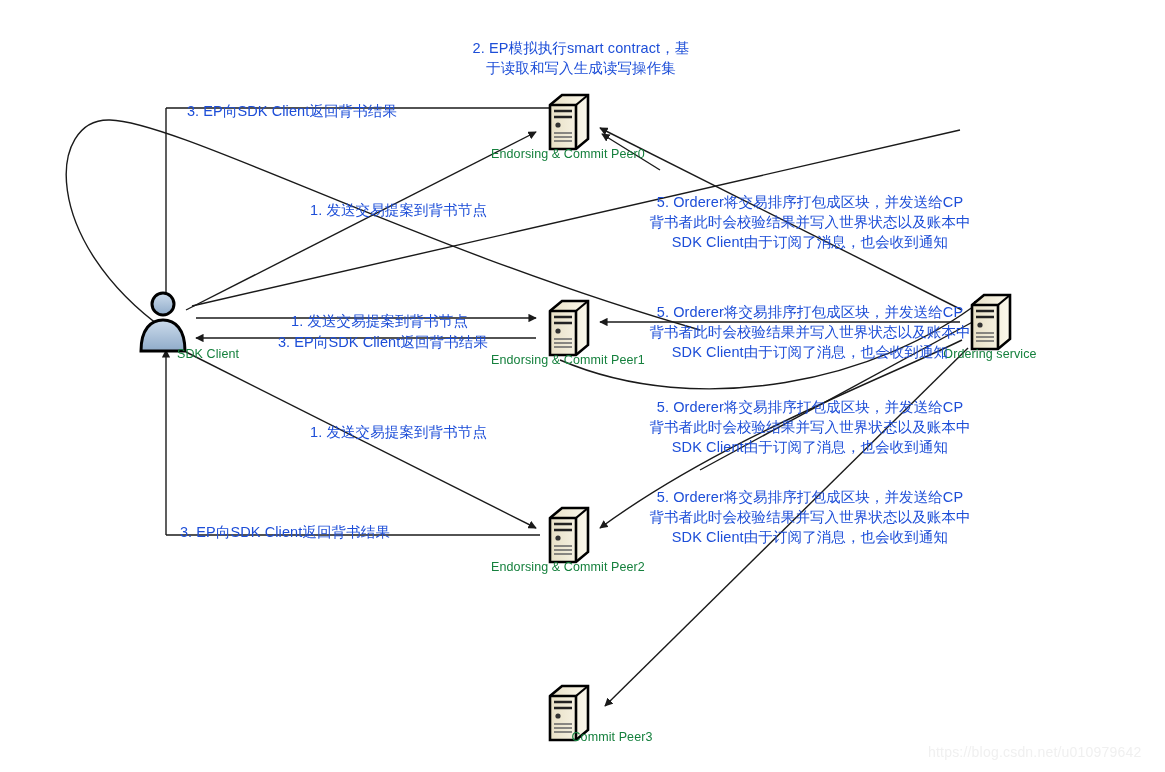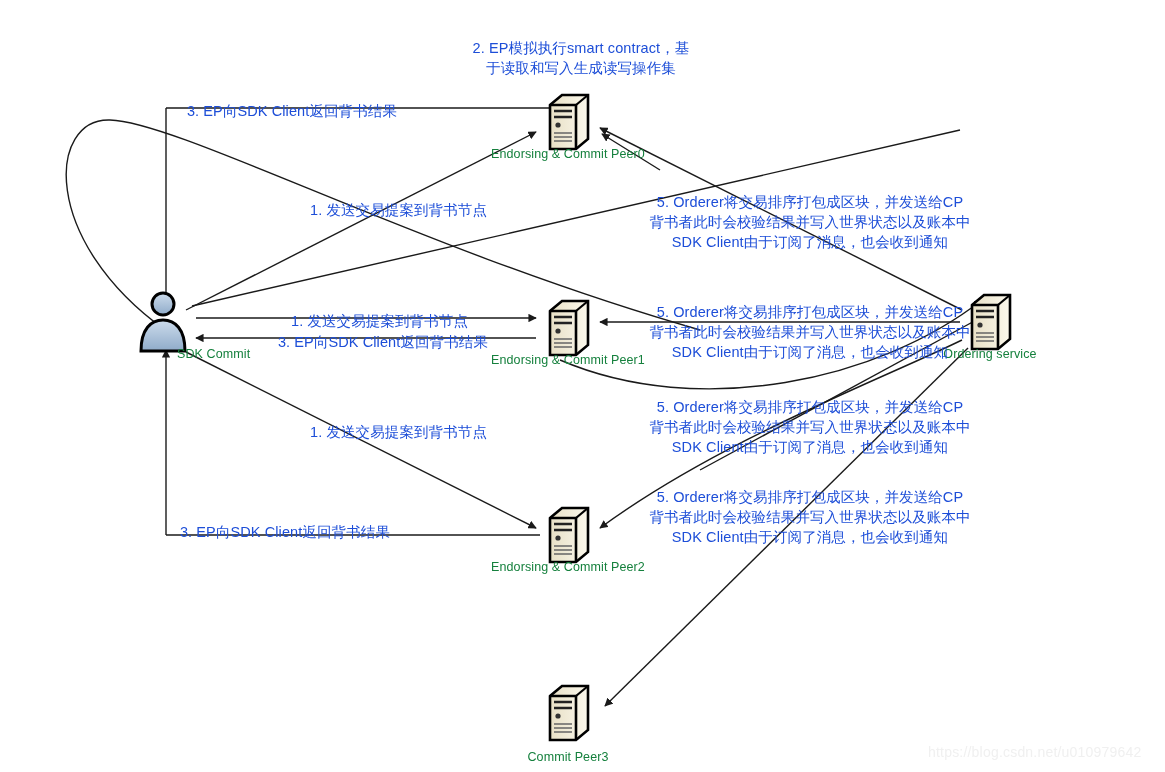--- a/index.html
+++ b/index.html
@@ -122,21 +122,21 @@
 
       <path d="M 660 170 L 602 134" marker-end="url(#arrow)"></path>
     </g>
   </svg>
 
   <div class="node" style="left:133px; top:289px;">
     <svg class="actor-ico" viewBox="0 0 60 66">
       <circle cx="30" cy="15" r="11" fill="url(#actorG)" stroke="#000" stroke-width="3"></circle>
       <path d="M 8 62 C 8 40 18 31 30 31 C 42 31 52 40 52 62 Z" fill="url(#actorG)" stroke="#000" stroke-width="3"></path>
     </svg>
-    <div class="node-label" style="top:58px; left:44px; transform:none;">SDK Commit</div>
+    <div class="node-label" style="top:58px; left:44px; transform:none;">SDK Client</div>
   </div>
 
   <div class="node" style="left:540px; top:91px;">
     <svg class="server-ico" viewBox="0 0 56 62">
       <path d="M 10 14 L 22 4 L 48 4 L 48 48 L 36 58 L 10 58 Z" fill="url(#srvFace)" stroke="#000" stroke-width="2.6"></path>
       <path d="M 10 14 L 36 14 L 36 58" fill="none" stroke="#000" stroke-width="2.6"></path>
       <path d="M 36 14 L 48 4" fill="none" stroke="#000" stroke-width="2.2"></path>
       <path d="M 14 20 L 32 20 M 14 26 L 32 26" stroke="#222" stroke-width="2.4" fill="none"></path>
       <circle cx="18" cy="34" r="2.6" fill="#333"></circle>
       <path d="M 14 42 L 32 42 M 14 46 L 32 46 M 14 50 L 32 50" stroke="#666" stroke-width="1.4" fill="none"></path>
@@ -170,21 +170,21 @@
 
   <div class="node" style="left:540px; top:682px;">
     <svg class="server-ico" viewBox="0 0 56 62">
       <path d="M 10 14 L 22 4 L 48 4 L 48 48 L 36 58 L 10 58 Z" fill="url(#srvFace)" stroke="#000" stroke-width="2.6"></path>
       <path d="M 10 14 L 36 14 L 36 58" fill="none" stroke="#000" stroke-width="2.6"></path>
       <path d="M 36 14 L 48 4" fill="none" stroke="#000" stroke-width="2.2"></path>
       <path d="M 14 20 L 32 20 M 14 26 L 32 26" stroke="#222" stroke-width="2.4" fill="none"></path>
       <circle cx="18" cy="34" r="2.6" fill="#333"></circle>
       <path d="M 14 42 L 32 42 M 14 46 L 32 46 M 14 50 L 32 50" stroke="#666" stroke-width="1.4" fill="none"></path>
     </svg>
-    <div class="node-label" style="top:68px;">Commit Peer3</div>
+    <div class="node-label" style="top:48px;margin-left:44px;">Commit Peer3</div>
   </div>
 
   <div class="node" style="left:962px; top:291px;">
     <svg class="server-ico" viewBox="0 0 56 62">
       <path d="M 10 14 L 22 4 L 48 4 L 48 48 L 36 58 L 10 58 Z" fill="url(#srvFace)" stroke="#000" stroke-width="2.6"></path>
       <path d="M 10 14 L 36 14 L 36 58" fill="none" stroke="#000" stroke-width="2.6"></path>
       <path d="M 36 14 L 48 4" fill="none" stroke="#000" stroke-width="2.2"></path>
       <path d="M 14 20 L 32 20 M 14 26 L 32 26" stroke="#222" stroke-width="2.4" fill="none"></path>
       <circle cx="18" cy="34" r="2.6" fill="#333"></circle>
       <path d="M 14 42 L 32 42 M 14 46 L 32 46 M 14 50 L 32 50" stroke="#666" stroke-width="1.4" fill="none"></path>

